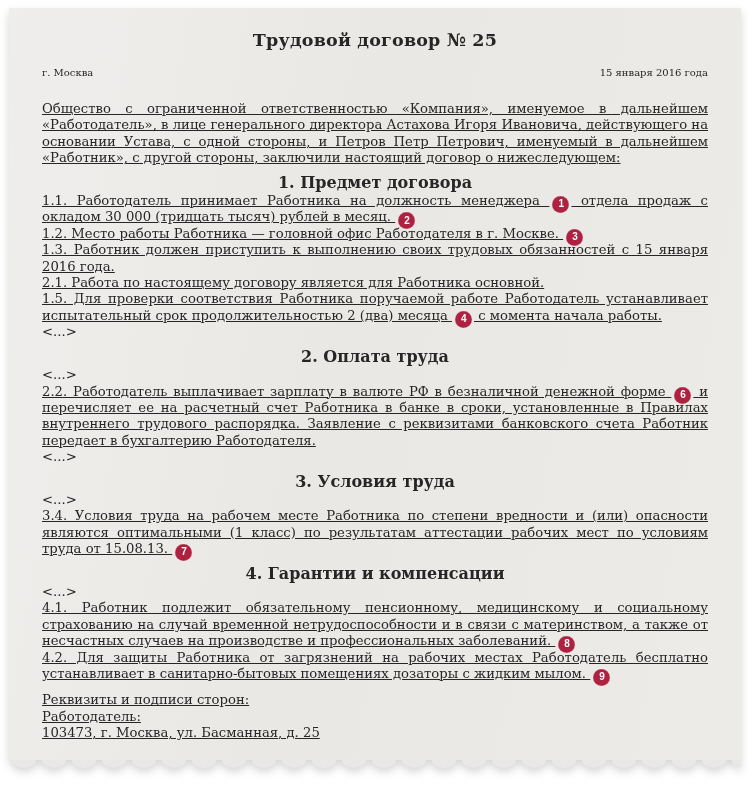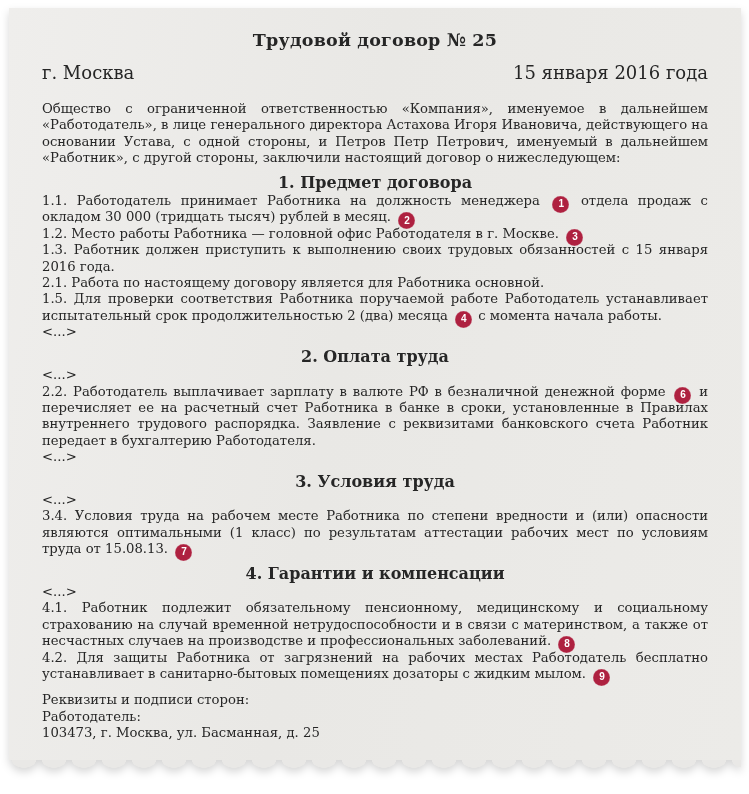--- a/index.html
+++ b/index.html
@@ -33,29 +33,30 @@
 
   .doc-title {
     text-align: center;
     font-size: 17.5px; font-weight: 700;
     letter-spacing: .2px;
     line-height: 20px;
   }
   .dateline {
     display: flex; justify-content: space-between;
     margin-top: 14px;
-    font-size: 18px; line-height: 17px;
+    font-size: 10px; line-height: 17px;
   }
 
   .para {
     margin: 0;
     font-size: 13.2px;
     line-height: 16.4px;
     text-align: justify;
     hyphens: manual;
+    text-decoration: underline;
   }
   .para[data-name="preamble"] { margin-top: 20px; }
 
   .sec-heading {
     text-align: center;
     font-size: 16px; font-weight: 700;
     line-height: 16.4px;
     margin: 8px 0 2px 0;
   }
   .ellipsis {

